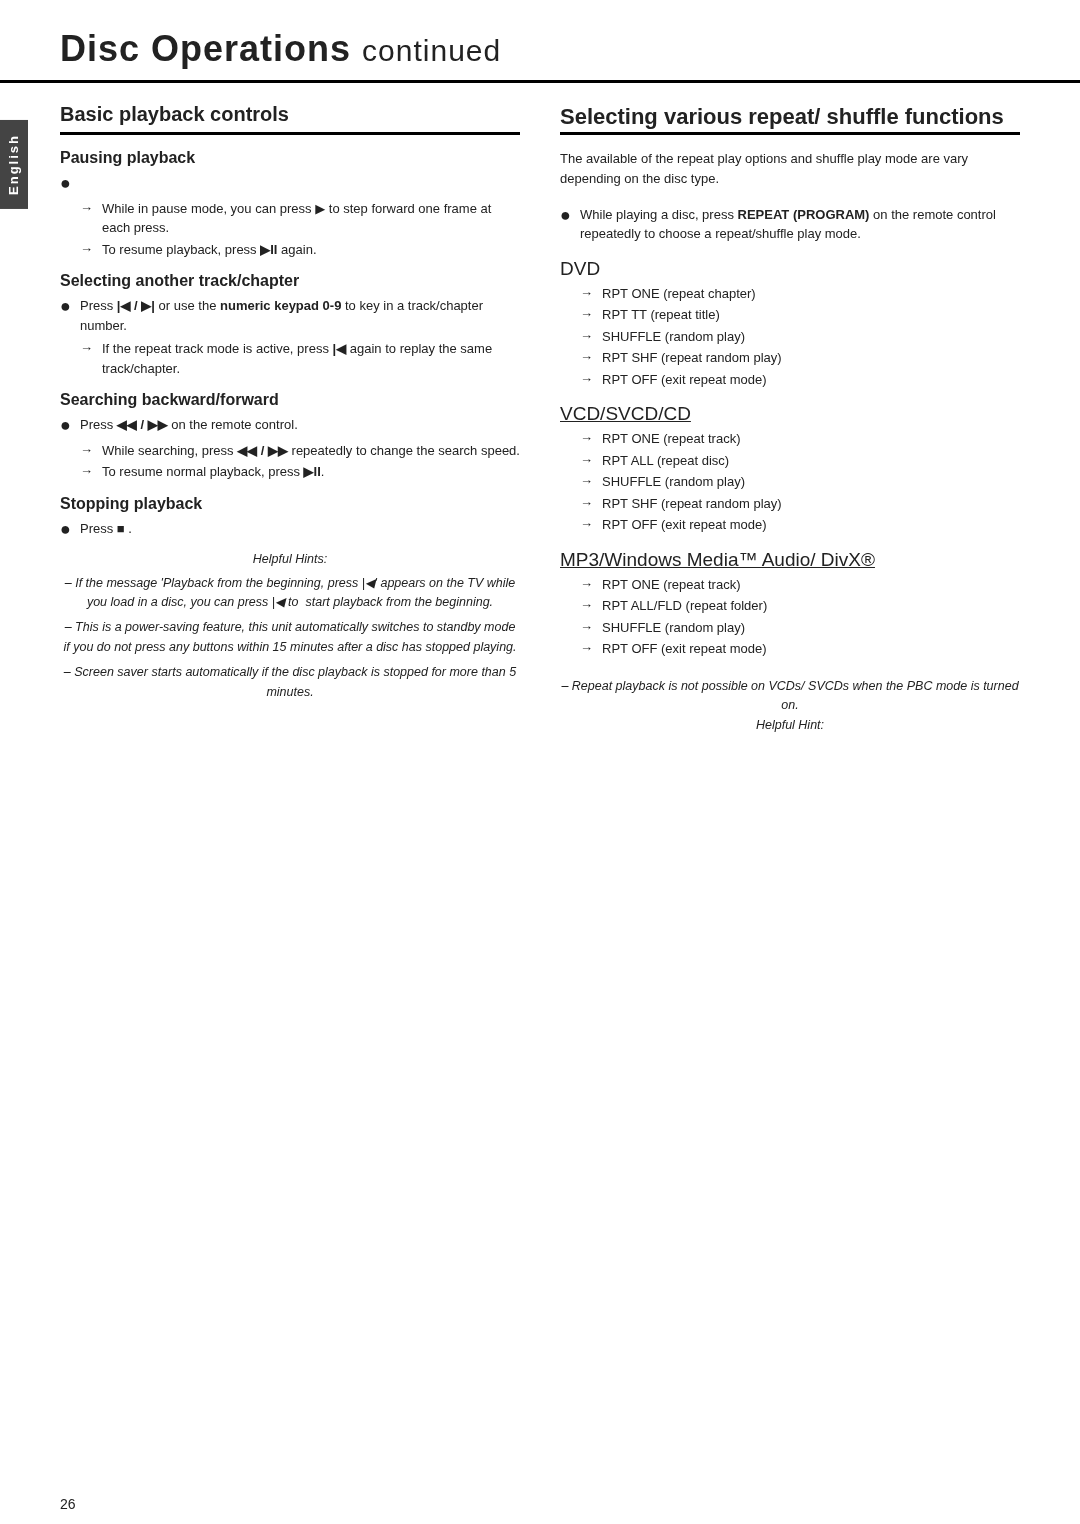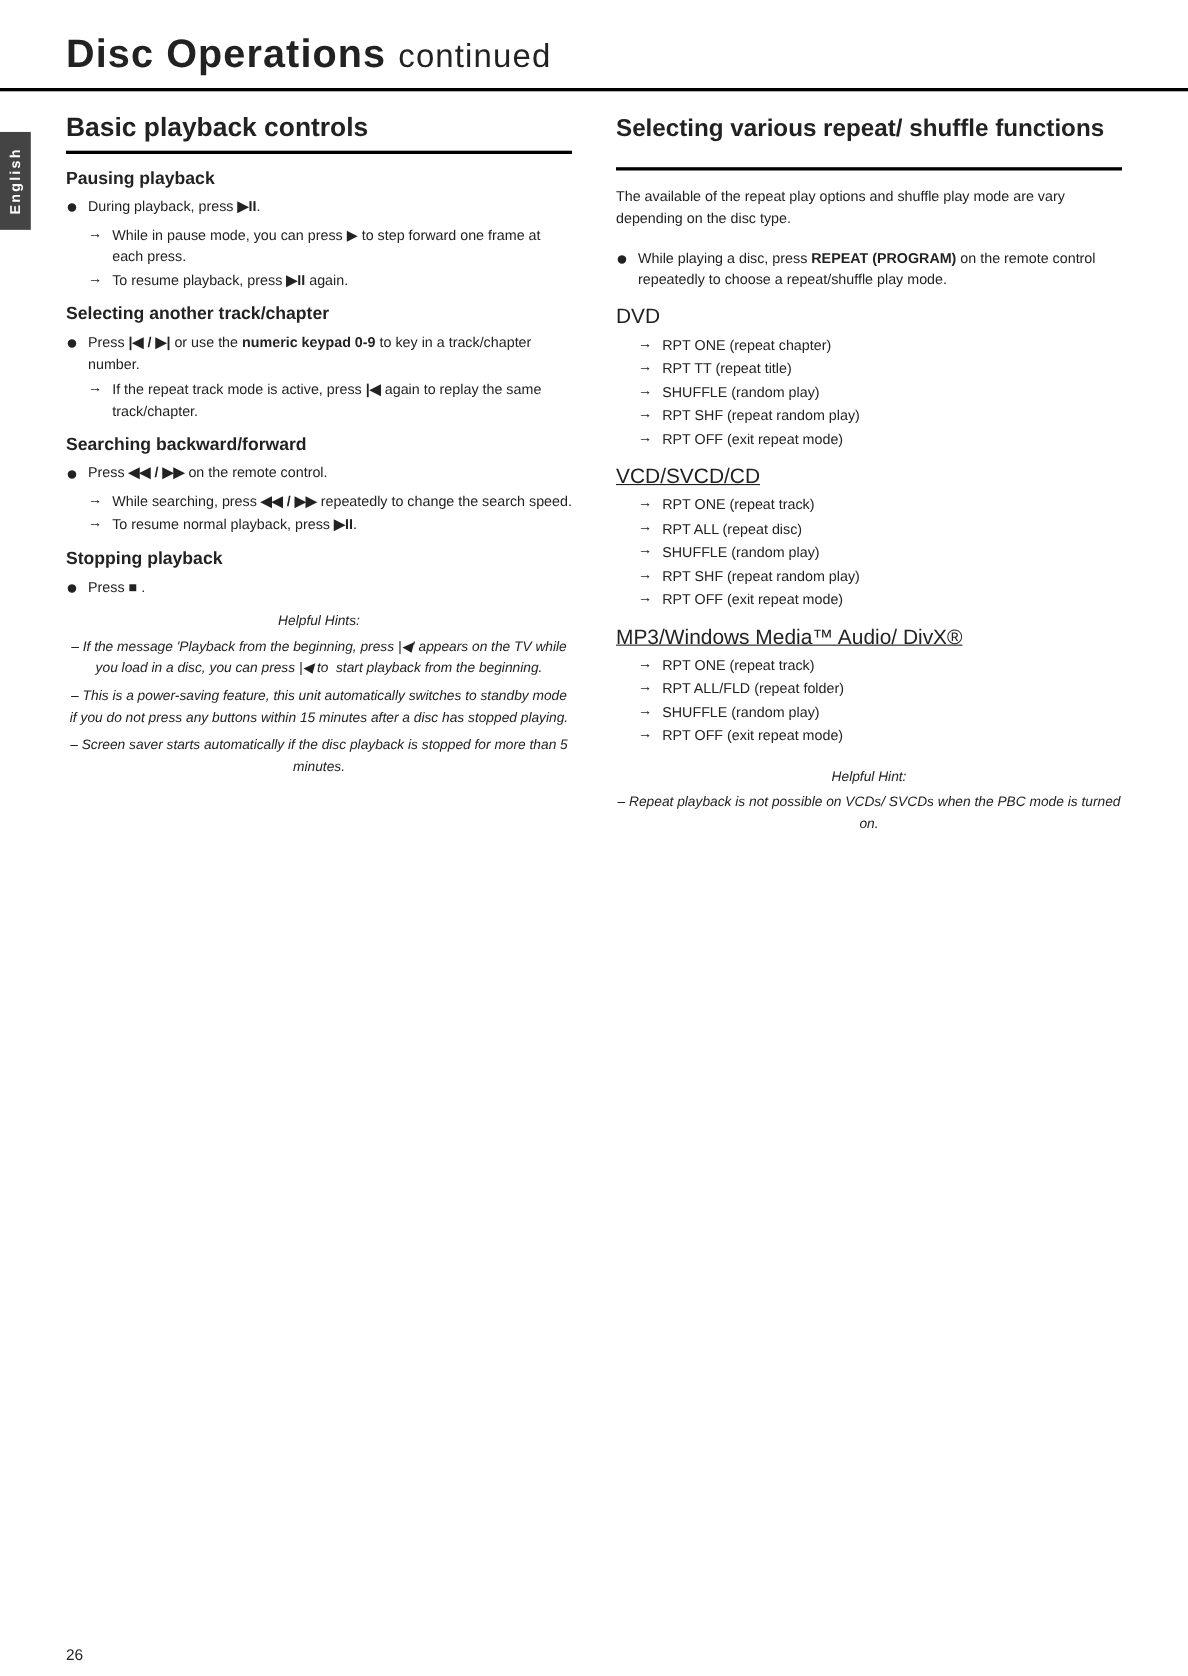--- a/index.html
+++ b/index.html
@@ -60,31 +60,31 @@
       flex: 1;
       padding-top: 20px;
     }
     
     .right-col {
       flex: 1;
       padding-top: 20px;
     }
     
     .section-title {
-      font-size: 24px;
+      font-size: 20px;
       font-weight: bold;
       border-bottom: 3px solid #000;
       padding-bottom: 6px;
       margin-bottom: 14px;
     }
     .section-title-large {
       font-size: 22px;
       font-weight: bold;
       border-bottom: 3px solid #000;
-      padding-bottom: 20px;
+      padding-bottom: 0;
       margin-bottom: 14px;
       line-height: 1.3;
     }
     
     .sub-heading {
       font-weight: bold;
       font-size: 16px;
       margin-top: 13px;
       margin-bottom: 6px;
     }
@@ -165,21 +165,20 @@
 
   <div class="content">
 
     <div class="left-col">
 
       <div class="section-title">Basic playback controls</div>
 
       <div class="sub-heading">Pausing playback</div>
       <div class="bullet-item">
         <span class="bullet">●</span>
-        <span class="bullet-text">During playback, press <span style="font-weight:bold">▶II</span>.</span>
       </div>
       <div class="arrow-item">
         <span class="arrow">→</span>
         <span class="arrow-text">While in pause mode, you can press ▶ to step forward one frame at each press.</span>
       </div>
       <div class="arrow-item">
         <span class="arrow">→</span>
         <span class="arrow-text">To resume playback, press <span style="font-weight:bold">▶II</span> again.</span>
       </div>
 
@@ -291,22 +290,22 @@
       <div class="arrow-item">
         <span class="arrow">→</span>
         <span class="arrow-text">SHUFFLE (random play)</span>
       </div>
       <div class="arrow-item">
         <span class="arrow">→</span>
         <span class="arrow-text">RPT OFF (exit repeat mode)</span>
       </div>
 
       <div class="helpful-hints" style="margin-top:18px;">
+        <div>– Repeat playback is not possible on VCDs/ SVCDs when the PBC mode is turned on.</div>
         <div style="margin-bottom:4px;"><em>Helpful Hint:</em></div>
-        <div>– Repeat playback is not possible on VCDs/ SVCDs when the PBC mode is turned on.</div>
       </div>
 
     </div>
 
   </div>
 
   <div class="page-number">26</div>
 
 </div>
 

